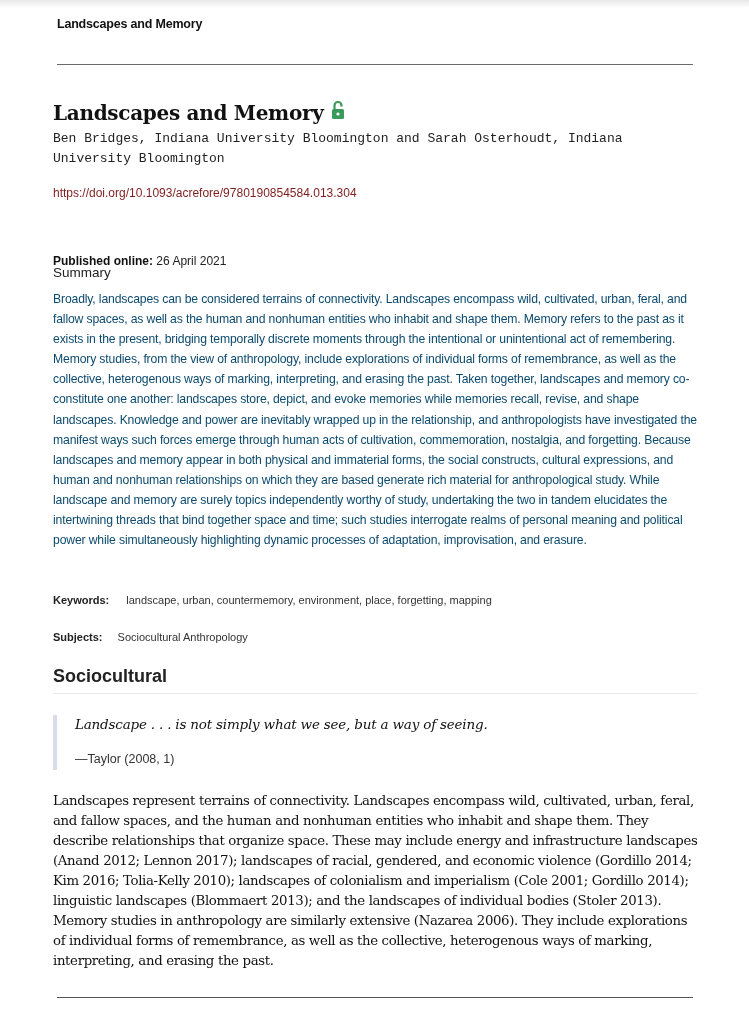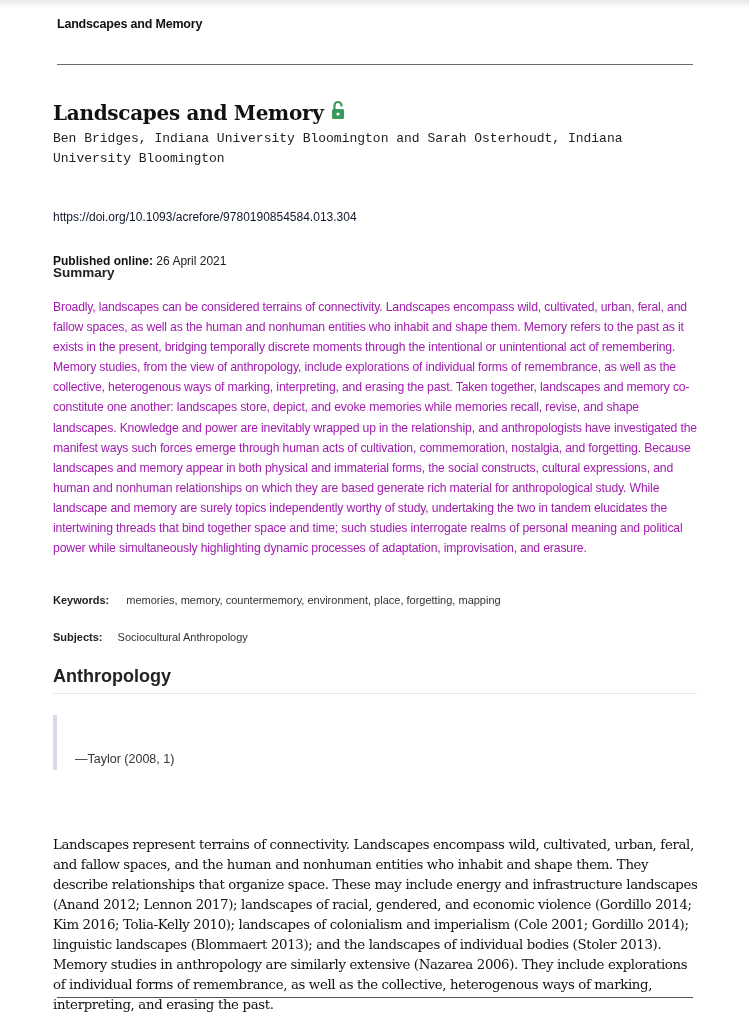--- a/index.html
+++ b/index.html
@@ -28,36 +28,35 @@
     font-family: "DejaVu Serif", serif; font-weight: bold;
     font-size: 20px; color: #111; margin: 0; letter-spacing: -0.3px;
   }
   .lock-icon { margin-left: 7px; width: 14px; height: 20px; display: inline-block; position: relative; top: -3px; }
   .authors {
     position: absolute; left: 53px; top: 129px; width: 620px;
     font-family: Liberation Mono, monospace; font-size: 13px; line-height: 20px; color: #222;
   }
   .doi {
     position: absolute; left: 53px; top: 186px;
-    font-family: "Liberation Sans", sans-serif; font-size: 12px; color: #0f172a; margin-top: 24px;
+    font-family: "Liberation Sans", sans-serif; font-size: 12px; color: #7f1d1d;
   }
   .published {
     position: absolute; left: 53px; top: 206px;
     font-family: "Liberation Sans", sans-serif; font-size: 12px; color: #222; margin-top: 48px;
   }
   .published b { font-weight: bold; color: #111; }
   .summary-heading {
     position: absolute; left: 53px; top: 265px;
-    font-family: "Liberation Sans", sans-serif; font-weight: bold; font-size: 13.5px; color: #222;
+    font-family: "Liberation Sans", sans-serif; font-weight: normal; font-size: 13.5px; color: #222;
   }
   .summary-text {
     position: absolute; left: 53px; top: 289px; width: 650px;
-    font-family: "Liberation Sans", sans-serif; font-size: 12.2px; line-height: 20.1px; color: #a21caf;
+    font-family: "Liberation Sans", sans-serif; font-size: 12.2px; line-height: 20.1px; color: #0c4a6e;
     letter-spacing: -0.15px;
-    margin-top: 8px;
   }
   .meta-row {
     position: absolute; left: 53px;
     font-family: "Liberation Sans", sans-serif; font-size: 11px; color: #333;
   }
   .meta-row .label { font-weight: bold; color: #222; margin-right: 14px; }
   .keywords { top: 594px; }
   .subjects { top: 631px; }
   .subjects .label { margin-right: 12px; }
   .intro-heading {
@@ -78,21 +77,20 @@
     letter-spacing: -0.2px;
   }
   .quote-source {
     position: absolute; left: 18px; top: 37px;
     font-family: Liberation Sans, sans-serif; font-size: 12.5px; color: #333;
   }
   .body-text {
     position: absolute; left: 53px; top: 791px; width: 650px;
     font-family: "DejaVu Serif", serif; font-size: 13.3px; line-height: 20px; color: #111;
     letter-spacing: -0.35px;
-    margin-top: 44px;
   }
   .foot-rule {
     position: absolute; left: 57px; top: 997px; width: 636px; height: 0;
     border-top: 1.5px solid #555;
   }
   .page-number {
     position: absolute; left: 57px; top: 1004px;
     font-family: Liberation Mono, monospace; font-size: 13px; color: #333; margin-top: 21px;
   }
 </style>
@@ -121,30 +119,31 @@
 <div class="published">
   <b>Published online:</b>
   <span>26 April 2021</span>
 </div>
 
 <div class="summary-heading">Summary</div>
 <div class="summary-text">Broadly, landscapes can be considered terrains of connectivity. Landscapes encompass wild, cultivated, urban, feral, and fallow spaces, as well as the human and nonhuman entities who inhabit and shape them. Memory refers to the past as it exists in the present, bridging temporally discrete moments through the intentional or unintentional act of remembering. Memory studies, from the view of anthropology, include explorations of individual forms of remembrance, as well as the collective, heterogenous ways of marking, interpreting, and erasing the past. Taken together, landscapes and memory co-constitute one another: landscapes store, depict, and evoke memories while memories recall, revise, and shape landscapes. Knowledge and power are inevitably wrapped up in the relationship, and anthropologists have investigated the manifest ways such forces emerge through human acts of cultivation, commemoration, nostalgia, and forgetting. Because landscapes and memory appear in both physical and immaterial forms, the social constructs, cultural expressions, and human and nonhuman relationships on which they are based generate rich material for anthropological study. While landscape and memory are surely topics independently worthy of study, undertaking the two in tandem elucidates the intertwining threads that bind together space and time; such studies interrogate realms of personal meaning and political power while simultaneously highlighting dynamic processes of adaptation, improvisation, and erasure.</div>
 
 <div class="meta-row keywords">
   <span class="label">Keywords:</span>
-  <span>memories, memory, countermemory, environment, place, forgetting, mapping</span>
+  <span>landscape, urban, countermemory, environment, place, forgetting, mapping</span>
 </div>
 <div class="meta-row subjects">
   <span class="label">Subjects:</span>
   <span>Sociocultural Anthropology</span>
 </div>
 
-<div class="intro-heading">Anthropology</div>
+<div class="intro-heading">Sociocultural</div>
 <div class="intro-rule"></div>
 
 <div class="blockquote">
+  <div class="quote-text">Landscape . . . is not simply what we see, but a way of seeing.</div>
   <div class="quote-source">—Taylor (2008, 1)</div>
 </div>
 
 <div class="body-text">Landscapes represent terrains of connectivity. Landscapes encompass wild, cultivated, urban, feral, and fallow spaces, and the human and nonhuman entities who inhabit and shape them. They describe relationships that organize space. These may include energy and infrastructure landscapes (Anand 2012; Lennon 2017); landscapes of racial, gendered, and economic violence (Gordillo 2014; Kim 2016; Tolia-Kelly 2010); landscapes of colonialism and imperialism (Cole 2001; Gordillo 2014); linguistic landscapes (Blommaert 2013); and the landscapes of individual bodies (Stoler 2013). Memory studies in anthropology are similarly extensive (Nazarea 2006). They include explorations of individual forms of remembrance, as well as the collective, heterogenous ways of marking, interpreting, and erasing the past.</div>
 
 <div class="foot-rule"></div>
 <div class="page-number">Page 1 of 21</div>
 
 </body></html>

